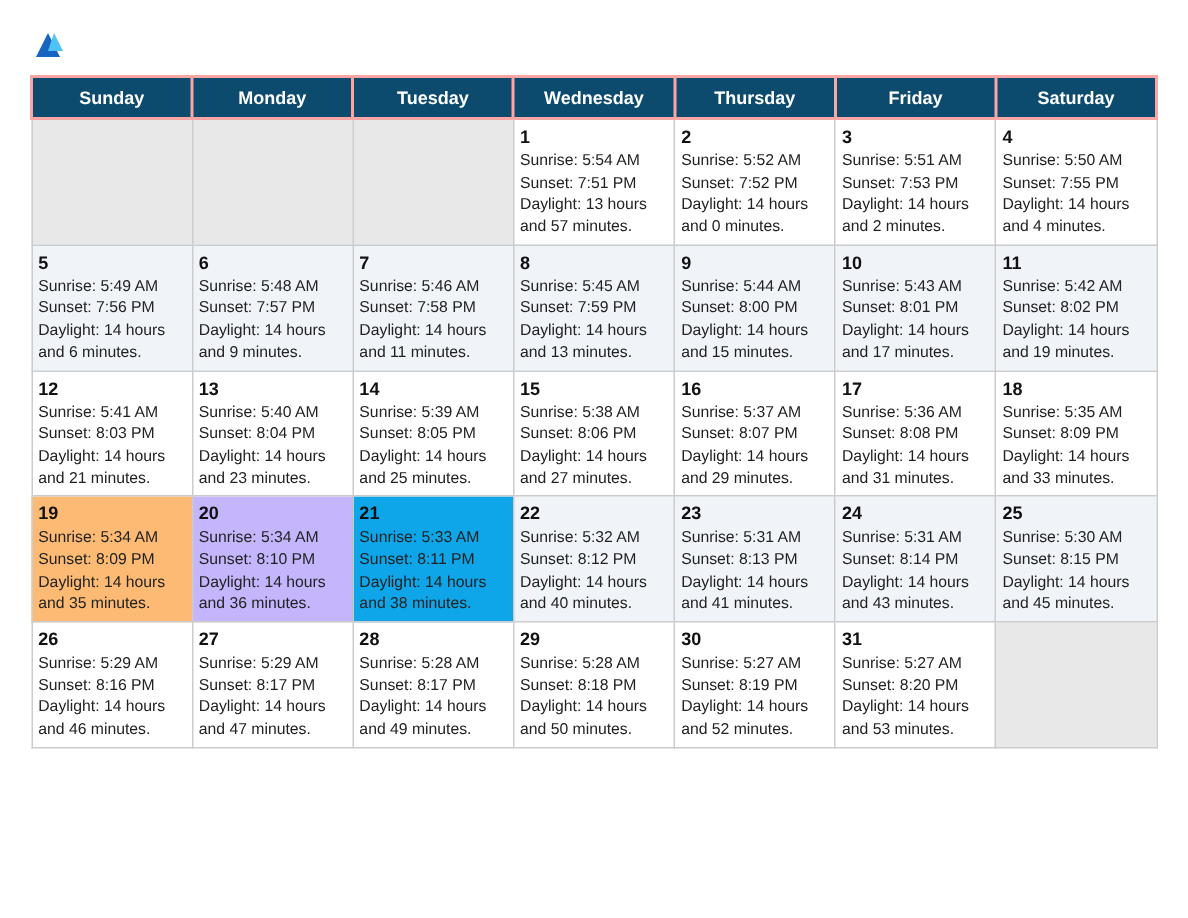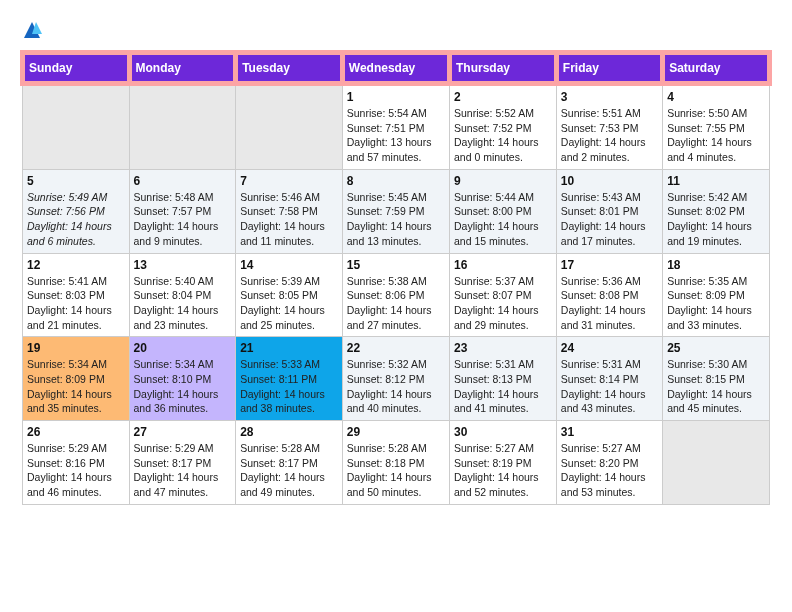--- a/index.html
+++ b/index.html
@@ -33,26 +33,26 @@
       font-size: 14px;
       color: #333;
       margin-top: 2px;
     }
     .calendar {
       width: 100%;
       border-collapse: collapse;
       font-size: 11px;
     }
     .calendar th {
-      background: #6d28d9;
+      background: #0c4a6e;
       color: #fff;
       padding: 6px 4px;
-      text-align: left;
+      text-align: center;
       font-size: 12px;
-      border: 5px solid #fca5a5;
+      border: 2px solid #fca5a5;
     }
     .calendar td {
       border: 1px solid #ccc;
       vertical-align: top;
       padding: 4px;
       width: 108px;
       min-height: 80px;
       background: #fff;
     }
     .calendar tr:nth-child(even) td {
@@ -135,21 +135,21 @@
           <div class="day-num">4</div>
           <div class="day-info" style="white-space: pre-line;">Sunrise: 5:50 AM
 Sunset: 7:55 PM
 Daylight: 14 hours
 and 4 minutes.</div>
         </td>
       </tr>
       <tr>
         <td style="background: rgb(240, 244, 248);">
           <div class="day-num">5</div>
-          <div class="day-info" style="white-space: pre-line; font-style: italic;">Sunrise: 5:49 AM
+          <div class="day-info" style="white-space: pre-line;">Sunrise: 5:49 AM
 Sunset: 7:56 PM
 Daylight: 14 hours
 and 6 minutes.</div>
         </td>
         <td style="background: rgb(240, 244, 248);">
           <div class="day-num">6</div>
           <div class="day-info" style="white-space: pre-line;">Sunrise: 5:48 AM
 Sunset: 7:57 PM
 Daylight: 14 hours
 and 9 minutes.</div>

